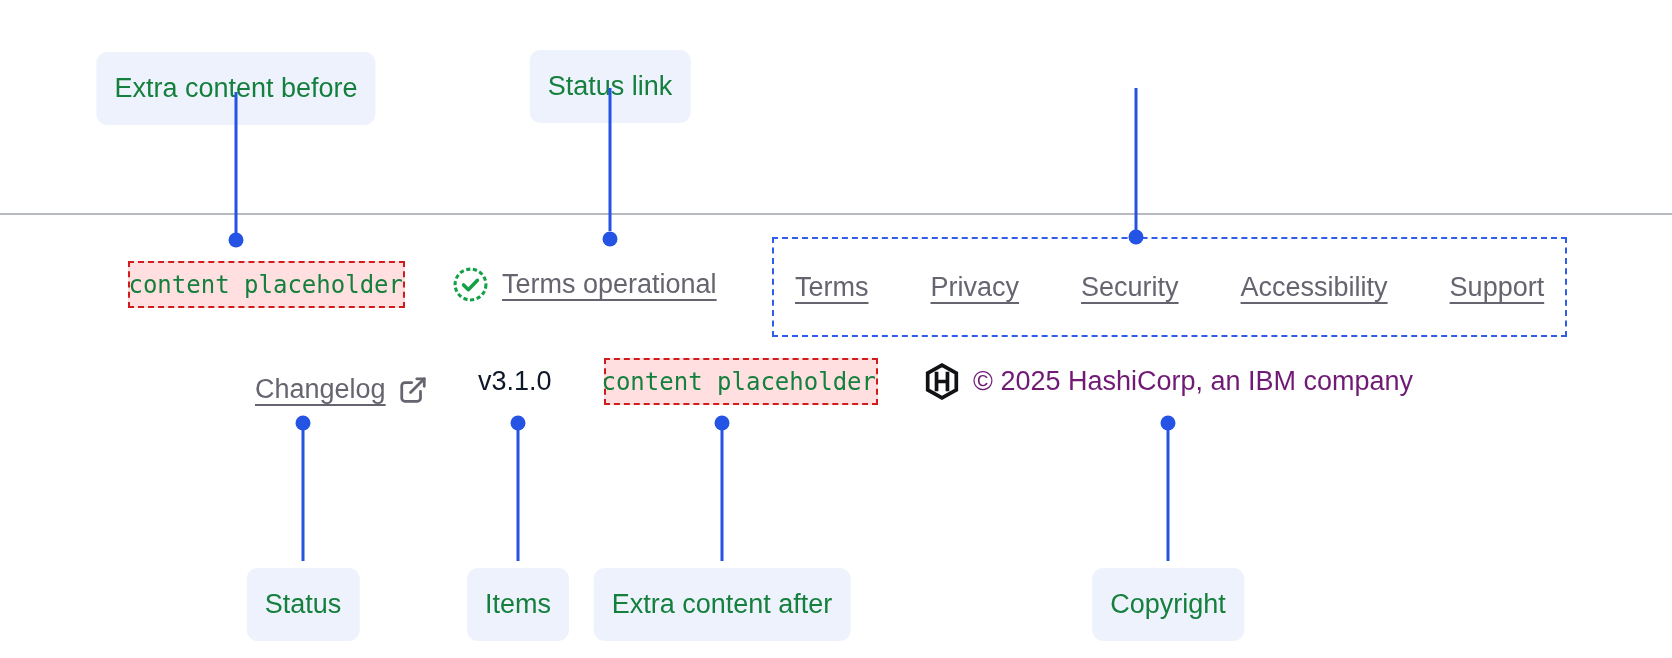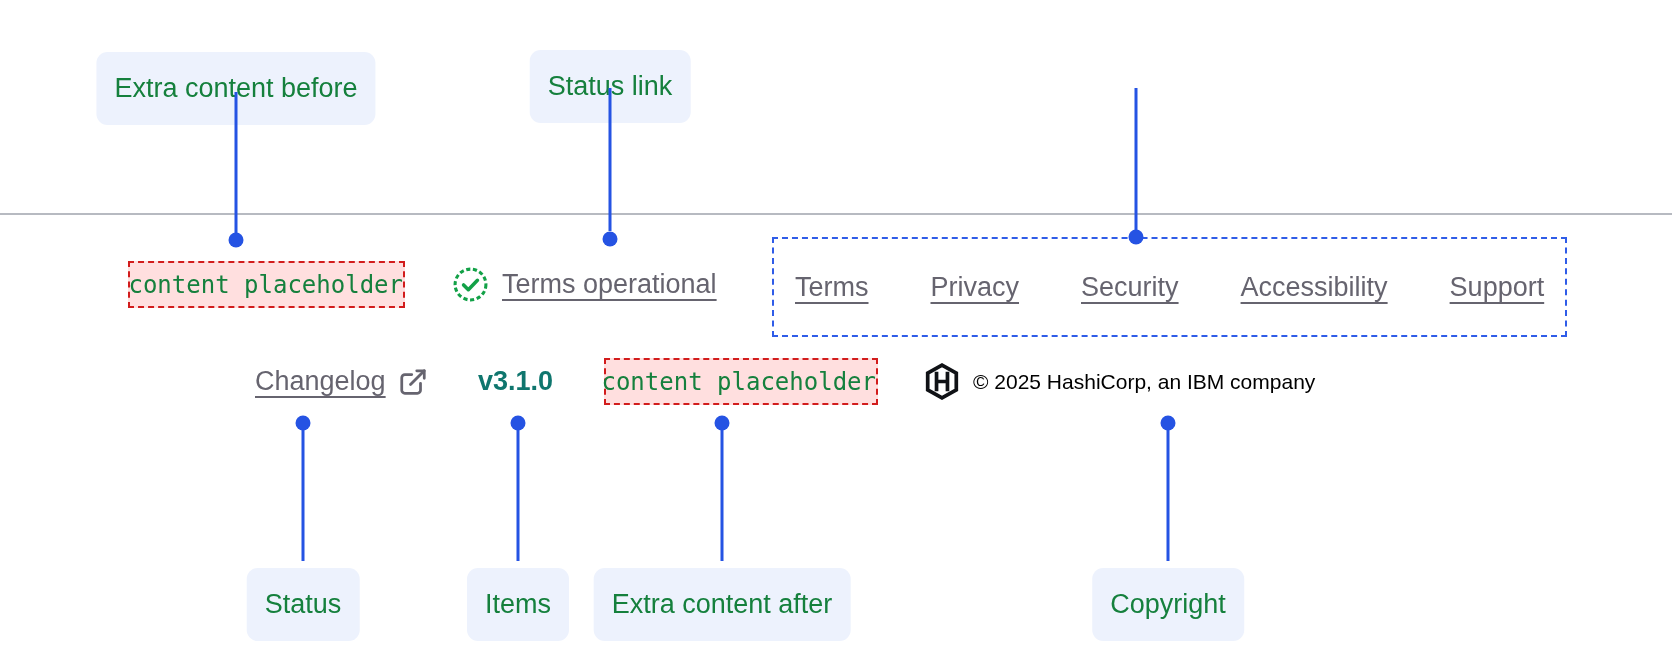--- a/index.html
+++ b/index.html
@@ -25,28 +25,28 @@
     background:#ffdfdf;border:2px dashed #d21c1c;color:#15803d;
     font-family:"DejaVu Sans Mono",monospace;font-size:24px;
     display:flex;align-items:center;justify-content:flex-end;white-space:nowrap;
   }
   
   .glink{
     color:#66646f;font-size:27px;text-decoration:underline;
     text-decoration-thickness:2px;text-underline-offset:6px;
     white-space:nowrap;cursor:pointer;
   }
-  .gtext{color:#000000;font-size:21px;white-space:nowrap;}
+  .gtext{color:#701a75;font-size:27px;white-space:nowrap;}
   .status{position:absolute;display:flex;align-items:center;gap:13px;}
   .legal-box{
     position:absolute;box-sizing:border-box;border:2px dashed #2f5ce8;
     display:flex;align-items:center;gap:62px;padding-left:21px;
   }
-  .row2{position:absolute;display:flex;align-items:center;gap:12px;}
-  .version{position:absolute;display:flex;align-items:center;color:#0f766e;font-size:27px;font-weight:bold;}
+  .row2{position:absolute;display:flex;align-items:flex-end;gap:12px;}
+  .version{position:absolute;display:flex;align-items:center;color:#0f172a;font-size:27px;}
   .brand{position:absolute;display:flex;align-items:center;gap:14px;}
   svg{display:block;}
 </style>
 </head>
 <body>
 
 <div id="canvas">
 
   <div class="divider"></div>
 

